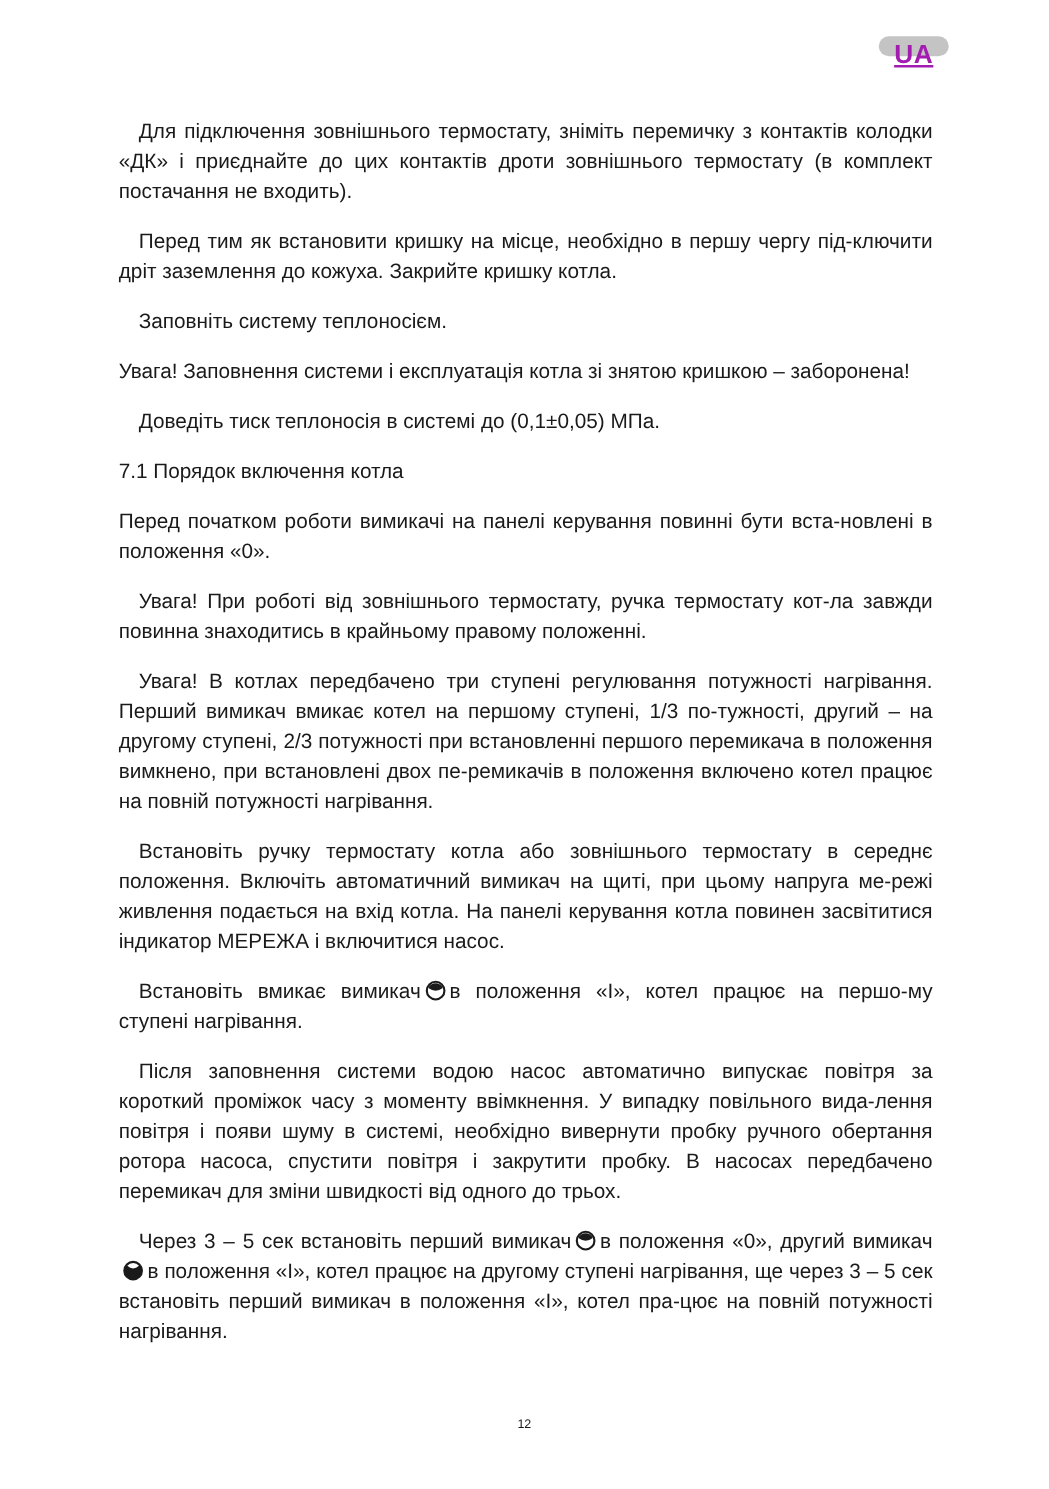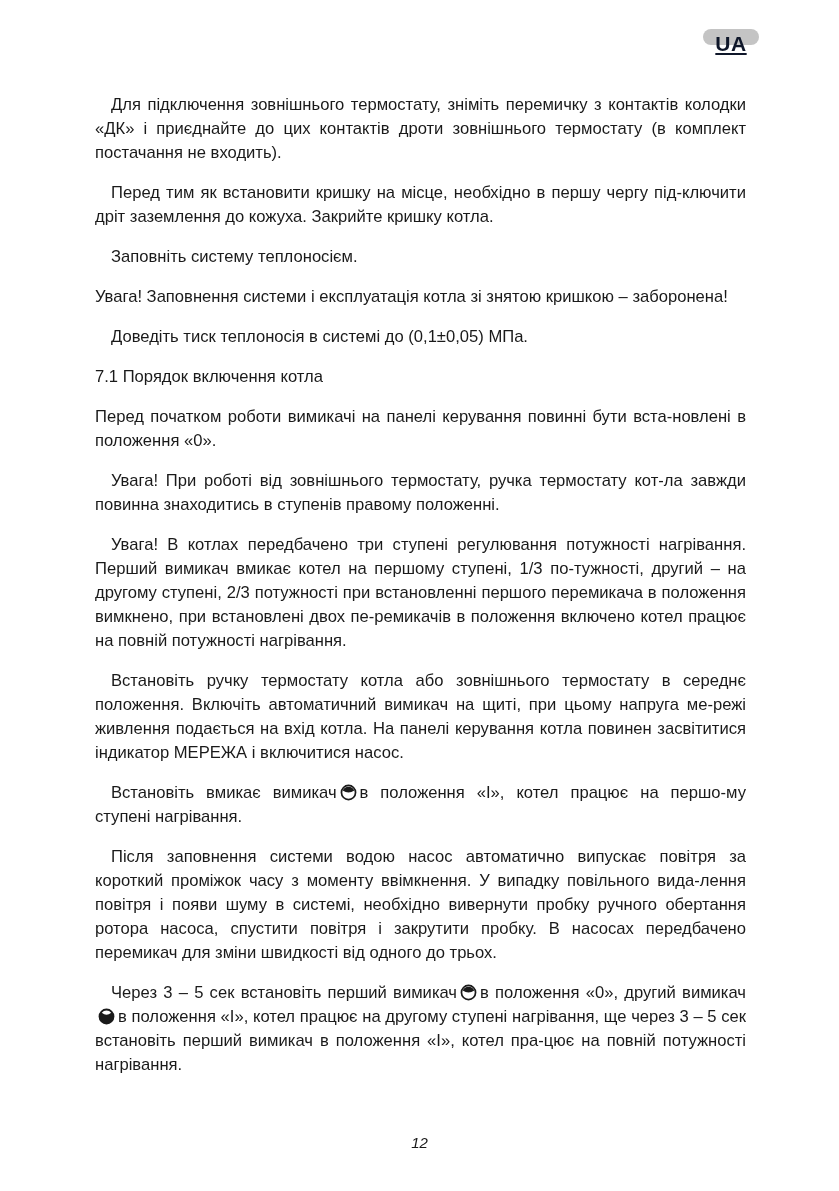--- a/index.html
+++ b/index.html
@@ -3,21 +3,21 @@
   <meta charset="utf-8">
   <style>
     html, body { margin: 0; padding: 0; }
     body {
       width: 839px; height: 1191px; background: #ffffff; position: relative;
       font-family: "Liberation Sans", "DejaVu Sans", sans-serif;
       color: #1a1a1a; overflow: hidden;
     }
     .lang-badge {
       position: absolute; left: 703px; top: 29px; width: 56px; height: 16px;
-      background: #c4c4c4; border-radius: 12px; color: #0f172a;
+      background: #c4c4c4; border-radius: 12px; color: #a21caf;
       font-weight: bold; font-size: 21px; line-height: 30px; text-align: center;
       letter-spacing: 0.5px;
       text-decoration: underline;
     }
     .content {
       position: absolute; left: 79px; top: 77px; width: 683px;
       font-size: 16.6px; line-height: 24px;
     }
     .p { margin: 16px; text-align: justify; text-align-last: left; }
     .ind { text-indent: 16px; }
@@ -27,40 +27,39 @@
       text-decoration: underline; text-decoration-thickness: 2px; text-underline-offset: 4px;
       letter-spacing: 0.2px;
     }
     .gap { margin-top: 10px; }
     .sw {
       display: inline-block; width: 17px; height: 17px; vertical-align: -3px;
       margin: 0 3px;
     }
     .page-num {
       position: absolute; left: 0; width: 839px; top: 1134px; text-align: center;
-      font-size: 15px;
-      font-style: italic;
+      font-size: 10px;
     }
   </style>
 </head>
 <body>
 
 <div class="lang-badge">UA</div>
 
 <div class="content">
   <p class="p ind">Для підключення зовнішнього термостату, зніміть перемичку з контактів колодки «ДК» і приєднайте до цих контактів дроти зовнішнього термостату (в комплект постачання не входить).</p>
   <p class="p ind">Перед тим як встановити кришку на місце, необхідно в першу чергу під-ключити дріт заземлення до кожуха. Закрийте кришку котла.</p>
   <p class="p ind">Заповніть систему теплоносієм.</p>
   <p class="p b">Увага! Заповнення системи і експлуатація котла зі знятою кришкою – заборонена!</p>
 
 
   <p class="p ind">Доведіть тиск теплоносія в системі до (0,1±0,05) МПа.</p>
   <p class="p">7.1 Порядок включення котла</p>
   <p class="p">Перед початком роботи вимикачі на панелі керування повинні бути вста-новлені в положення «0».</p>
-  <p class="p ind b">Увага! При роботі від зовнішнього термостату, ручка термостату кот-ла завжди повинна знаходитись в ступенів правому положенні.</p>
+  <p class="p ind b">Увага! При роботі від зовнішнього термостату, ручка термостату кот-ла завжди повинна знаходитись в крайньому правому положенні.</p>
   <p class="p ind b">Увага! В котлах передбачено три ступені регулювання потужності нагрівання. Перший вимикач вмикає котел на першому ступені, 1/3 по-тужності, другий – на другому ступені, 2/3 потужності при встановленні першого перемикача в положення вимкнено, при встановлені двох пе-ремикачів в положення включено котел працює на повній потужності нагрівання.</p>
   <p class="p ind">Встановіть ручку термостату котла або зовнішнього термостату  в середнє положення. Включіть автоматичний вимикач на щиті, при цьому напруга ме-режі живлення подається на вхід котла. На панелі керування котла повинен засвітитися індикатор МЕРЕЖА і включитися насос.</p>
 
   <p class="p ind gap"><span>Встановіть вмикає вимикач</span><svg class="sw" viewBox="0 0 20 20">
         <circle cx="10" cy="10" r="8.3" fill="#fff" stroke="#1a1a1a" stroke-width="2"></circle>
         <path d="M3.2 7.5 A 7.5 7.5 0 0 1 16.8 7.5 Q 10 12.5 3.2 7.5 Z" fill="#1a1a1a"></path>
       </svg><span>в положення «I», котел працює на першо-му ступені нагрівання.</span></p>
 
   <p class="p ind">Після заповнення системи водою насос автоматично випускає повітря за короткий проміжок часу з моменту ввімкнення. У випадку повільного вида-лення повітря і появи шуму в системі, необхідно вивернути пробку ручного обертання ротора насоса, спустити повітря і закрутити пробку. В насосах передбачено перемикач для зміни швидкості від одного до трьох.</p>
 

